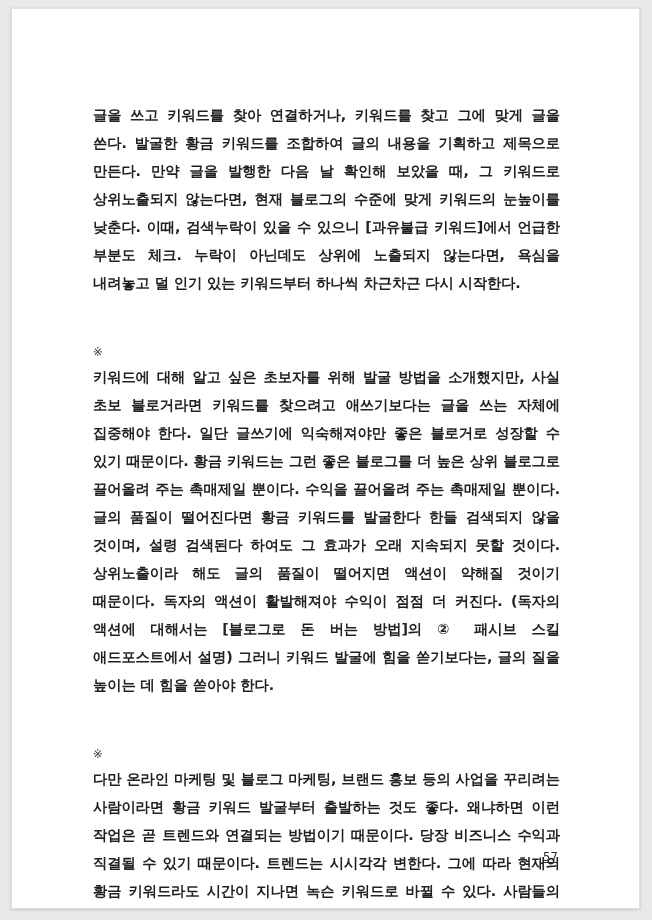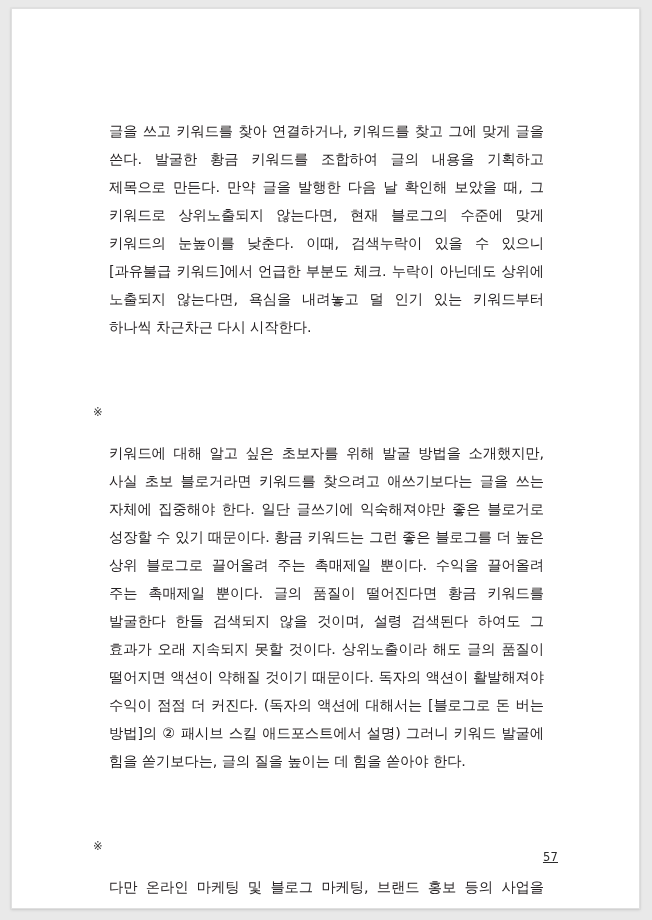--- a/index.html
+++ b/index.html
@@ -31,30 +31,31 @@
 
   
   .text-column {
     position: absolute;
     left: 81px;
     top: 92px;
     width: 467px;
   }
 
   .para {
-    margin: 16px;
+    margin: 0;
     font-size: 14.3px;
     line-height: 28px;
     color: #231f20;
     text-align: justify;
     text-justify: inter-character;
     letter-spacing: -0.1px;
     word-break: keep-all;
     -webkit-hyphens: none;
     hyphens: none;
+    font-weight: bold;
   }
 
   
 
   .para-gap-lg { height: 44px; }
   .para-gap-sm { height: 44px; }
 
   .marker {
     margin: 0;
     font-size: 11.5px;

